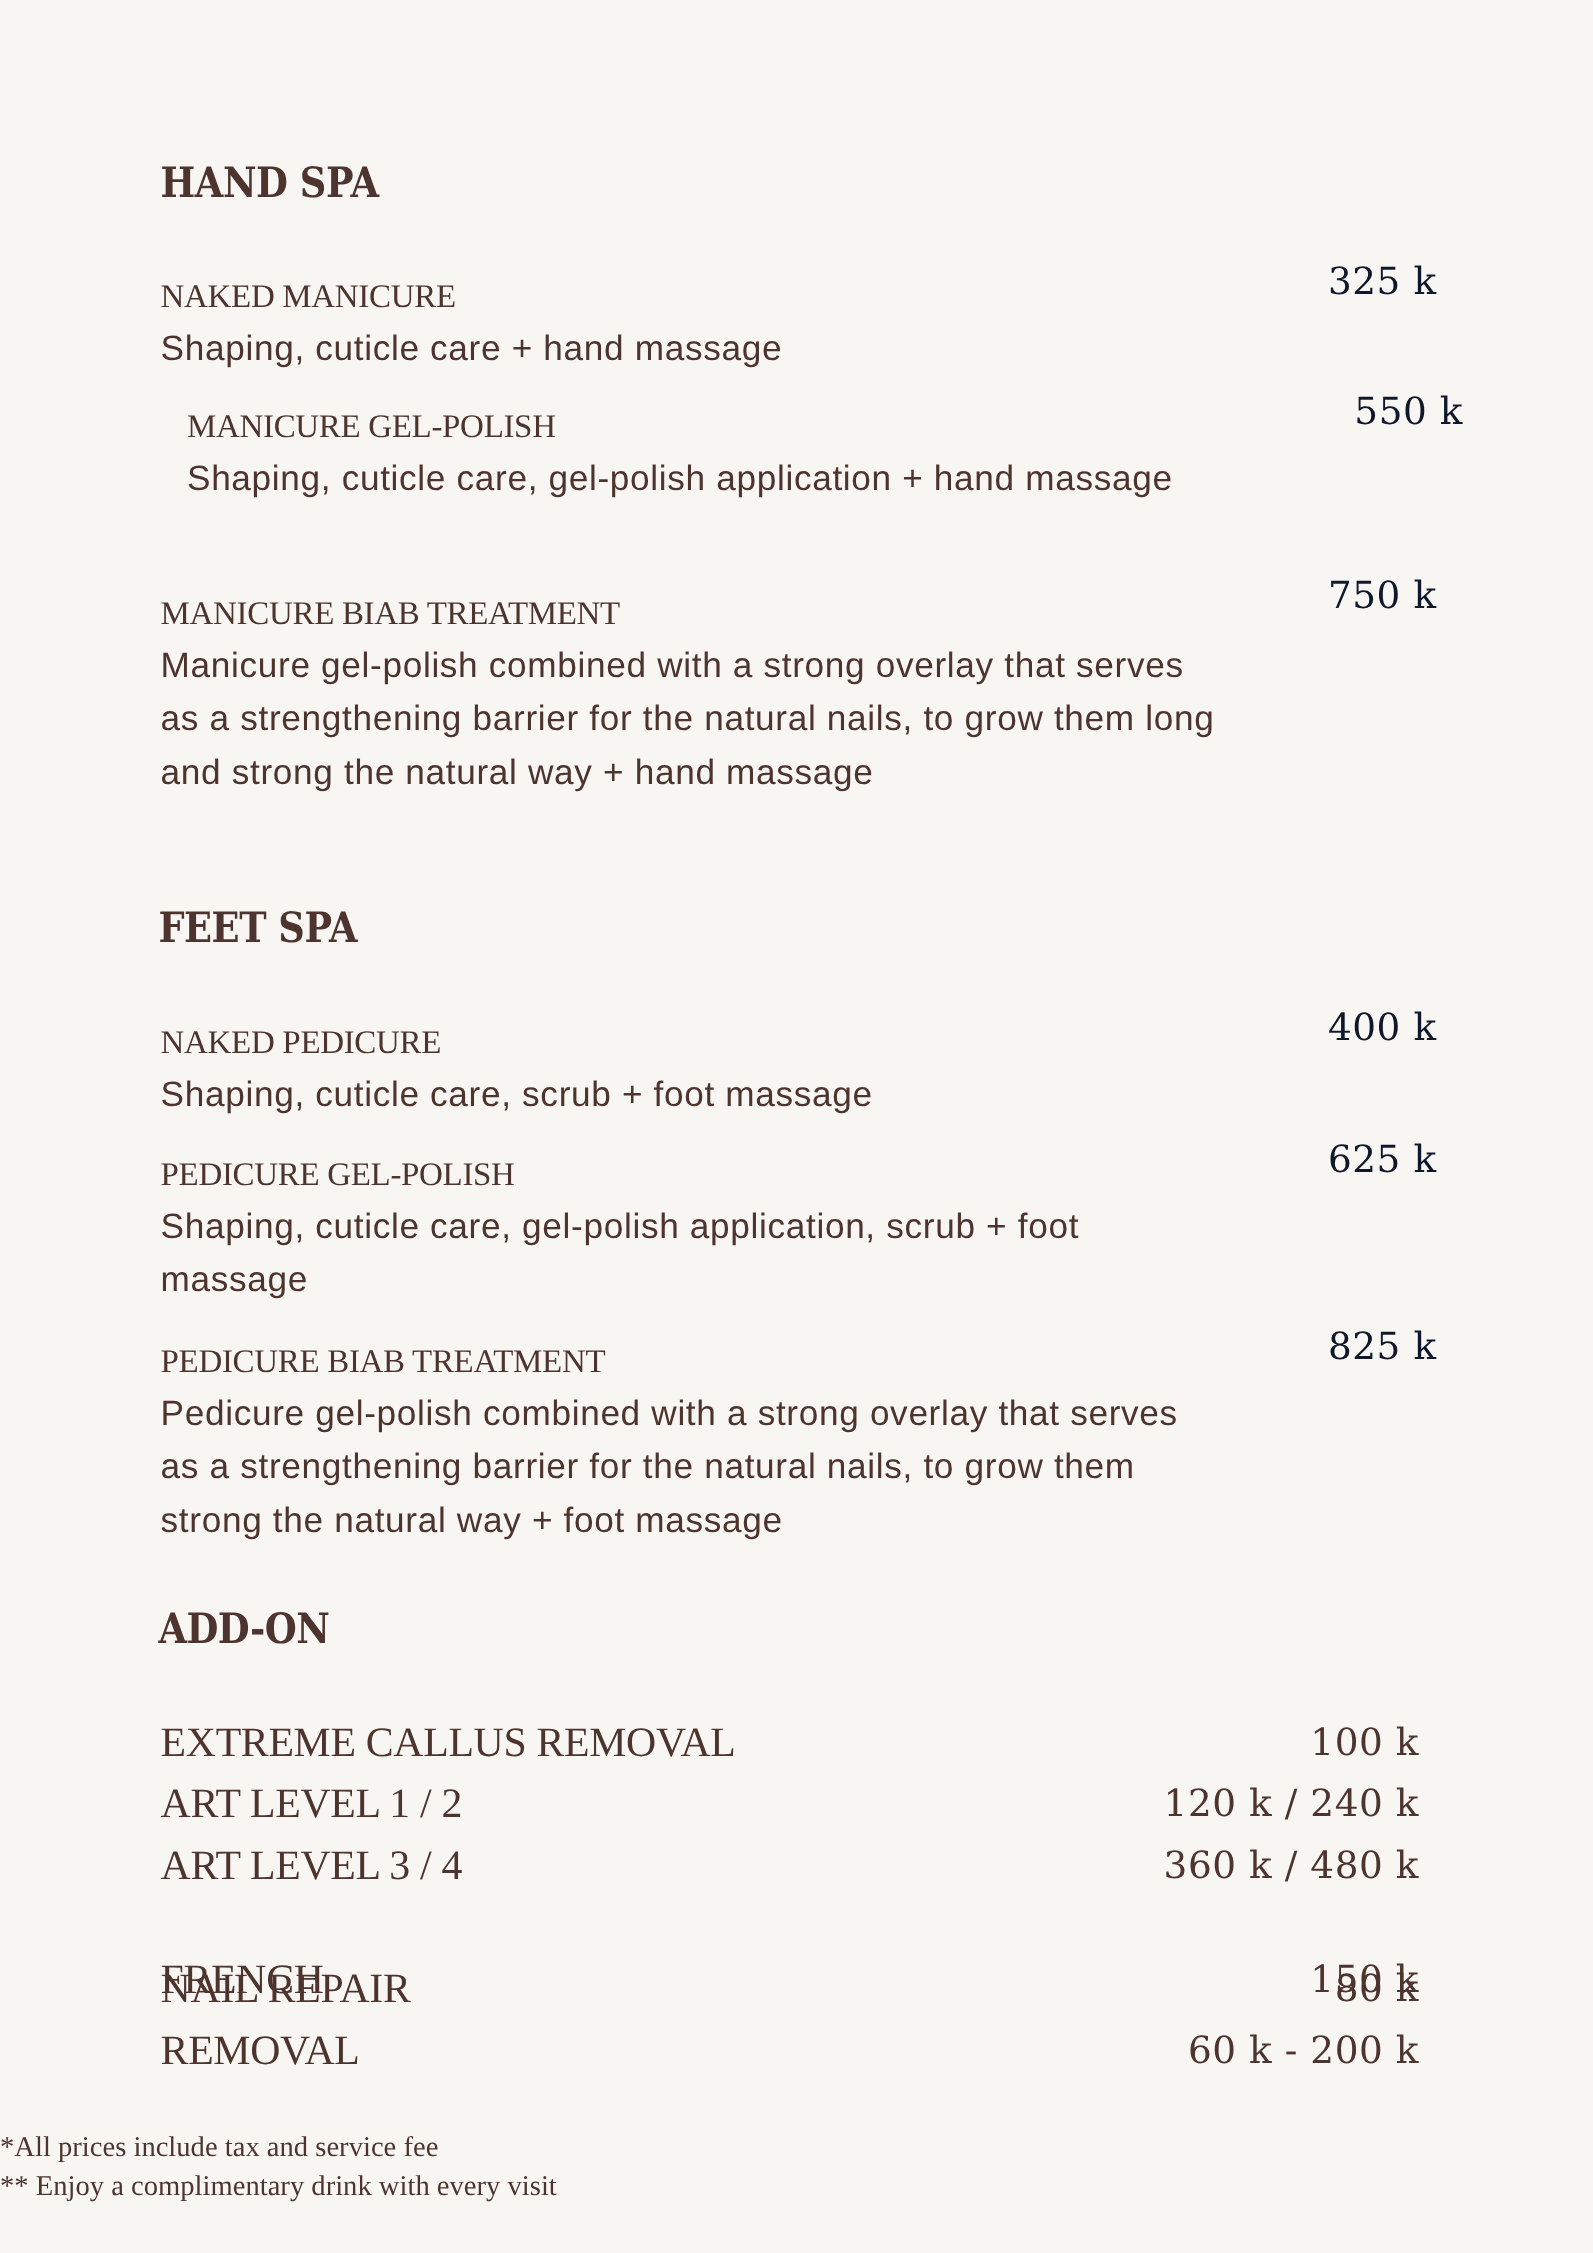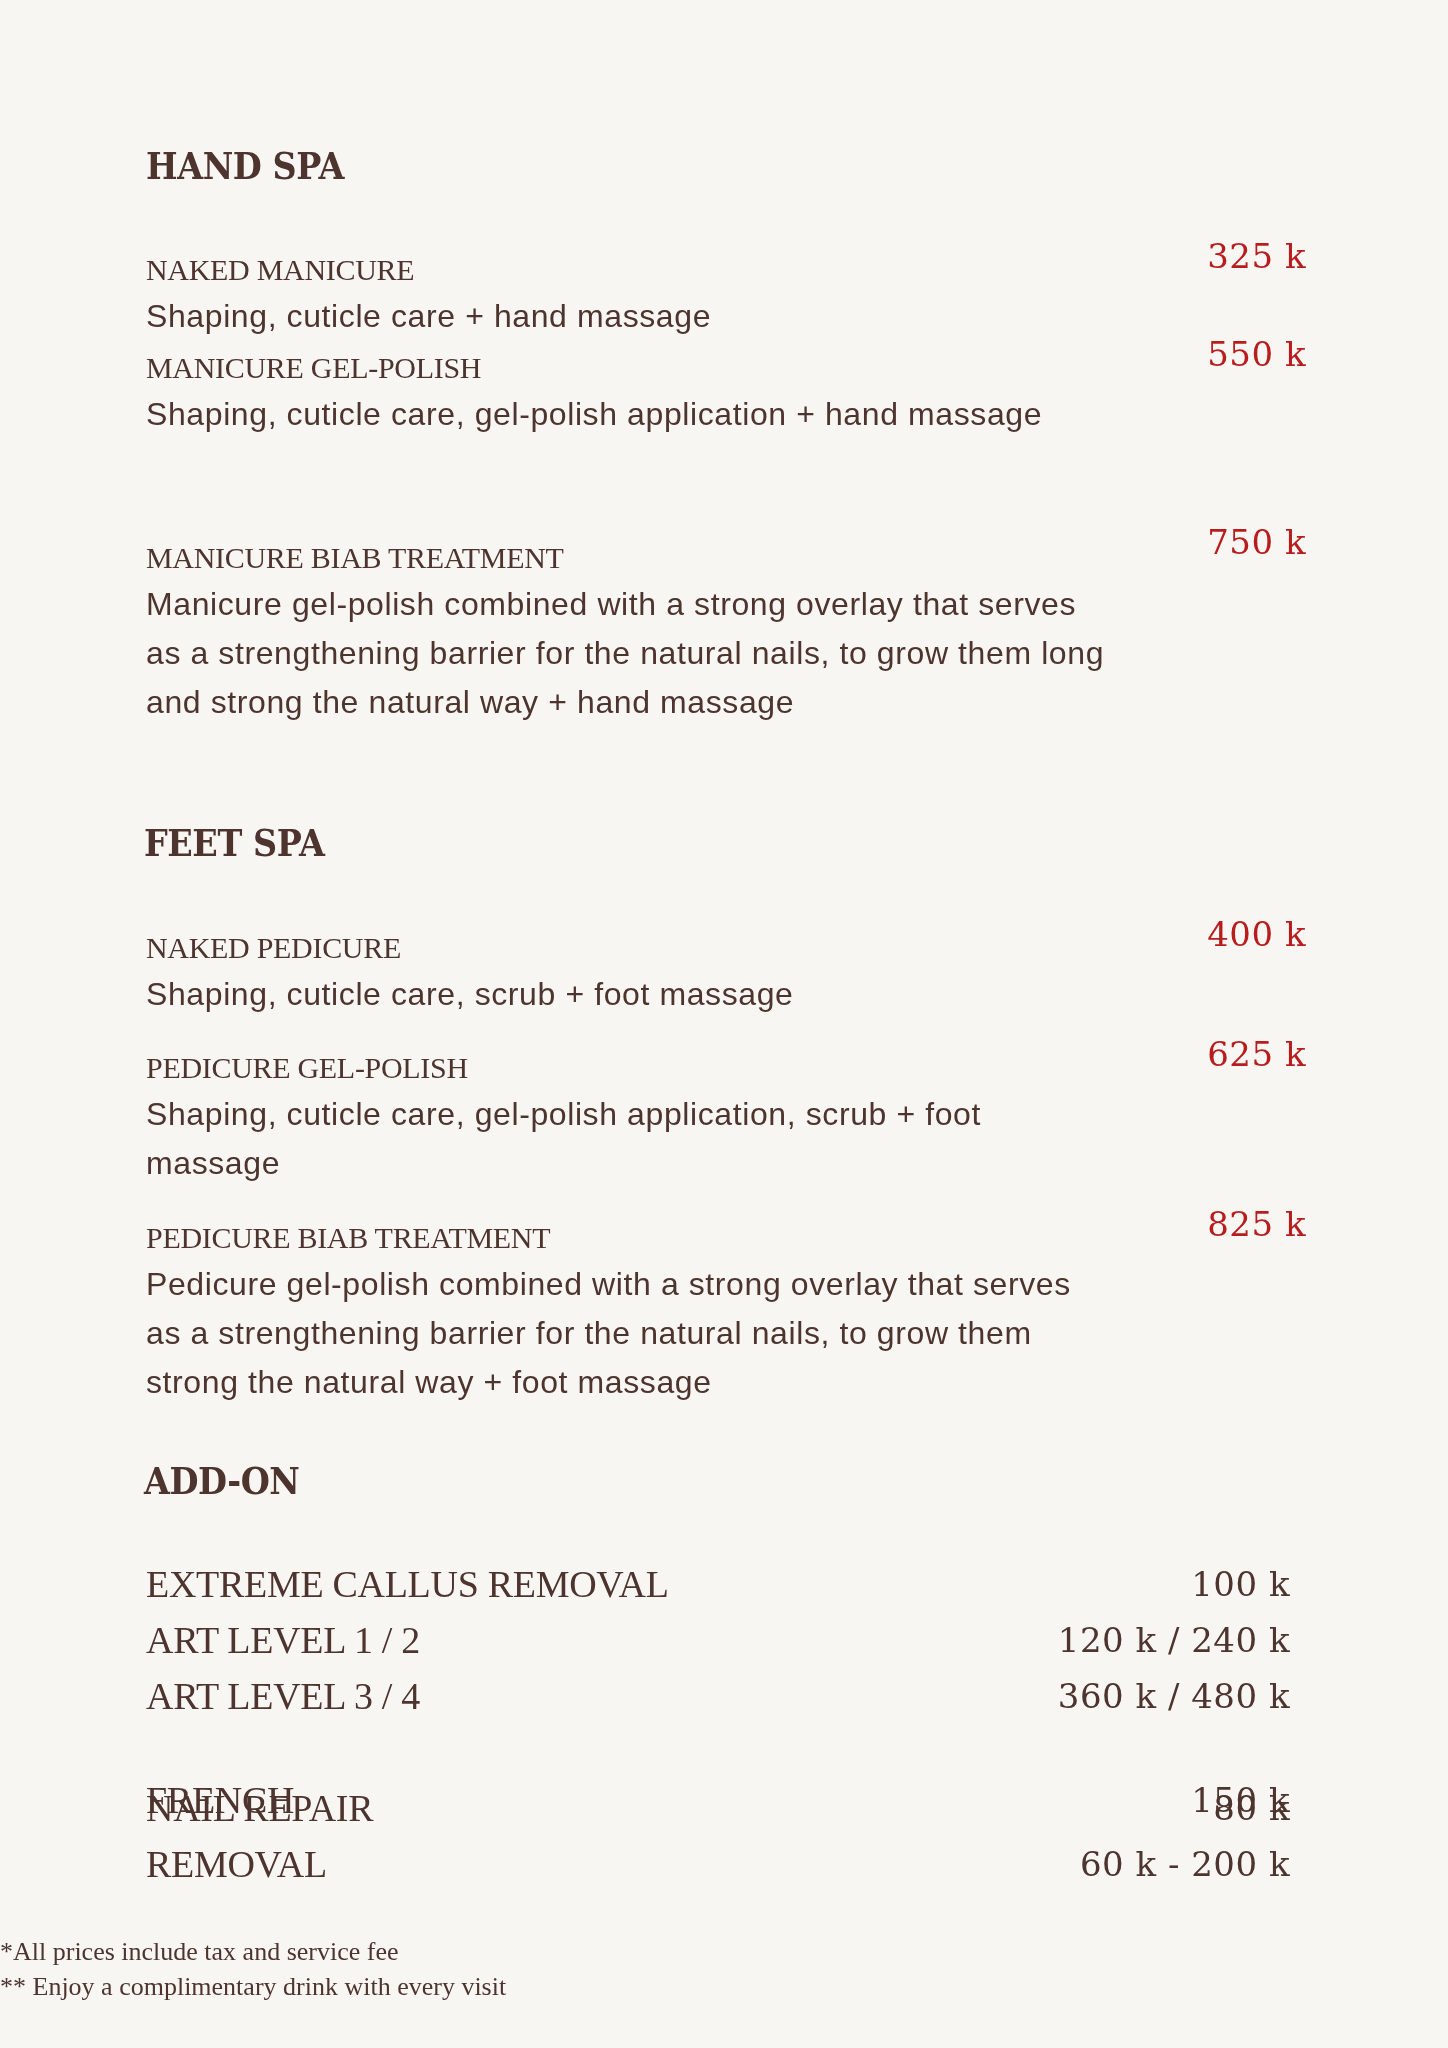--- a/index.html
+++ b/index.html
@@ -50,21 +50,21 @@
       line-height: 49px;
       width: 960px;
       letter-spacing: 0.6px;
     }
     .item-price {
       position: absolute;
       right: 0;
       top: -12px;
       font-family: "DejaVu Serif", "Liberation Serif", serif;
       font-size: 34px;
-      color: #b91c1c;
+      color: #0f172a;
       white-space: nowrap;
       letter-spacing: 0.5px;
     }
     .addon-row {
       position: absolute;
       left: 146px;
       width: 1160px;
       height: 50px;
     }
     .addon-name {
@@ -105,21 +105,21 @@
 <div class="page">
 
   <div class="section-title" style="left:146px; top:143px;">HAND SPA</div>
 
   <div class="item" style="top:248px;">
     <div class="item-name">NAKED MANICURE</div>
     <div class="item-desc">Shaping, cuticle care + hand massage</div>
     <div class="item-price">325 k</div>
   </div>
 
-  <div class="item" style="top:346px;">
+  <div class="item" style="top:366px;margin-left:24px;">
     <div class="item-name">MANICURE GEL-POLISH</div>
     <div class="item-desc">Shaping, cuticle care, gel-polish application + hand massage</div>
     <div class="item-price">550 k</div>
   </div>
 
   <div class="item" style="top:536px;">
     <div class="item-name">MANICURE BIAB TREATMENT</div>
     <div class="item-desc">Manicure gel-polish combined with a strong overlay that serves as a strengthening barrier for the natural nails, to grow them long and strong the natural way + hand massage</div>
     <div class="item-price" style="top:-14px;">750 k</div>
   </div>

